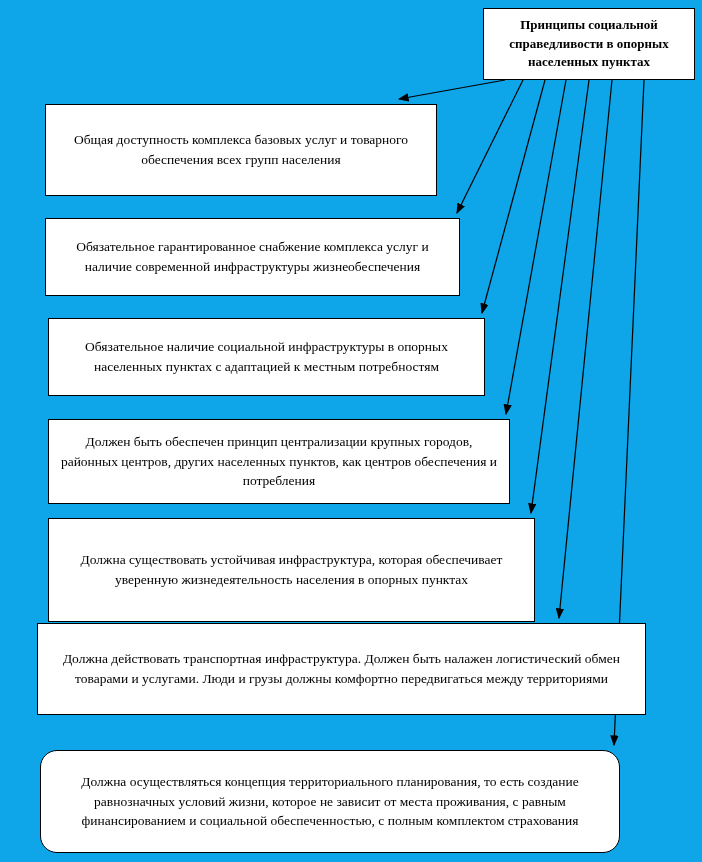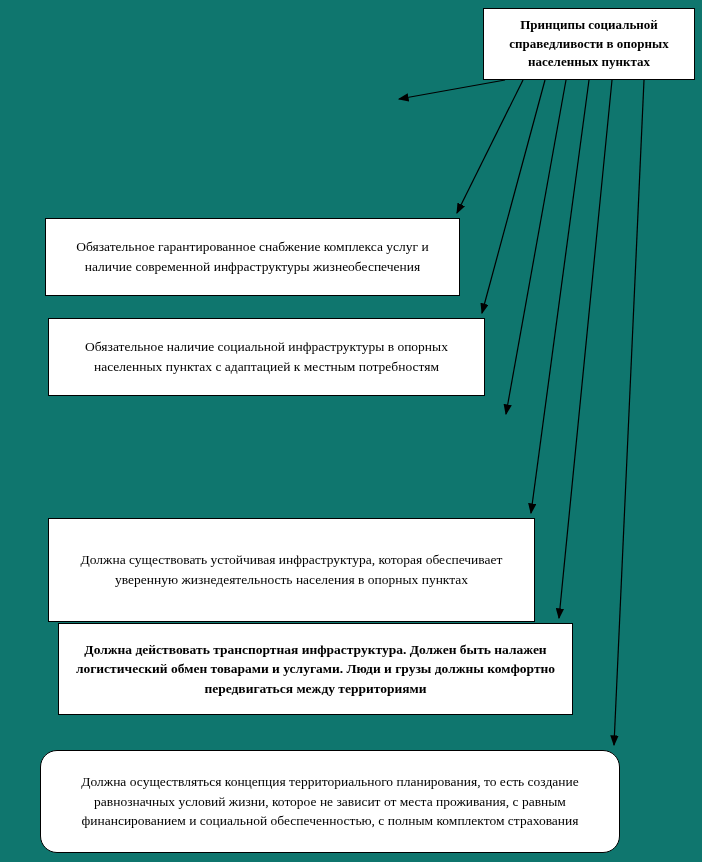--- a/index.html
+++ b/index.html
@@ -7,21 +7,21 @@
     padding: 0;
     background: #ffffff;
   }
   body {
     font-family: "Liberation Serif", serif;
   }
   #diagram {
     position: relative;
     width: 702px;
     height: 862px;
-    background: #0f766e;
+    background: #0ea5e9;
     overflow: hidden;
   }
   #arrow-layer {
     position: absolute;
     left: 0;
     top: 0;
     width: 702px;
     height: 862px;
     pointer-events: none;
   }
@@ -68,35 +68,41 @@
         <line x1="589" y1="80" x2="531" y2="513" stroke="#000000" stroke-width="1.2" marker-end="url(#arrowhead)"></line>
         <line x1="612" y1="80" x2="559" y2="618" stroke="#000000" stroke-width="1.2" marker-end="url(#arrowhead)"></line>
         <line x1="644" y1="80" x2="614" y2="745" stroke="#000000" stroke-width="1.2" marker-end="url(#arrowhead)"></line>
       </g>
   </svg>
 
   <div class="node root" style="left: 483px; top: 8px; width: 212px; height: 72px;">
     <span class="node-text">Принципы социальной справедливости в опорных населенных пунктах</span>
   </div>
 
+  <div class="node" style="left: 45px; top: 104px; width: 392px; height: 92px;">
+    <span class="node-text">Общая доступность комплекса базовых услуг и товарного обеспечения всех групп населения</span>
+  </div>
 
   <div class="node" style="left: 45px; top: 218px; width: 415px; height: 78px;">
     <span class="node-text">Обязательное гарантированное снабжение комплекса услуг и наличие современной инфраструктуры жизнеобеспечения</span>
   </div>
 
   <div class="node" style="left: 48px; top: 318px; width: 437px; height: 78px; justify-content: flex-end;">
     <span class="node-text">Обязательное наличие социальной инфраструктуры в опорных населенных пунктах с адаптацией к местным потребностям</span>
   </div>
 
+  <div class="node" style="left: 48px; top: 419px; width: 462px; height: 85px;">
+    <span class="node-text">Должен быть обеспечен принцип централизации крупных городов, районных центров, других населенных пунктов, как центров обеспечения и потребления</span>
+  </div>
 
   <div class="node" style="left: 48px; top: 518px; width: 487px; height: 104px;">
     <span class="node-text">Должна существовать устойчивая инфраструктура, которая обеспечивает уверенную жизнедеятельность населения в опорных пунктах</span>
   </div>
 
-  <div class="node" style="left: 58px; top: 623px; width: 515px; height: 92px; font-weight: bold;">
+  <div class="node" style="left: 37px; top: 623px; width: 609px; height: 92px;">
     <span class="node-text">Должна действовать транспортная инфраструктура. Должен быть налажен логистический обмен товарами и услугами. Люди и грузы должны комфортно передвигаться между территориями</span>
   </div>
 
   <div class="node" style="left: 40px; top: 750px; width: 580px; height: 103px; border-radius: 17px;">
     <span class="node-text">Должна осуществляться концепция территориального планирования, то есть создание равнозначных условий жизни, которое не зависит от места проживания, с равным финансированием и социальной обеспеченностью, с полным комплектом страхования</span>
   </div>
 
 </div>
 
 </body></html>

